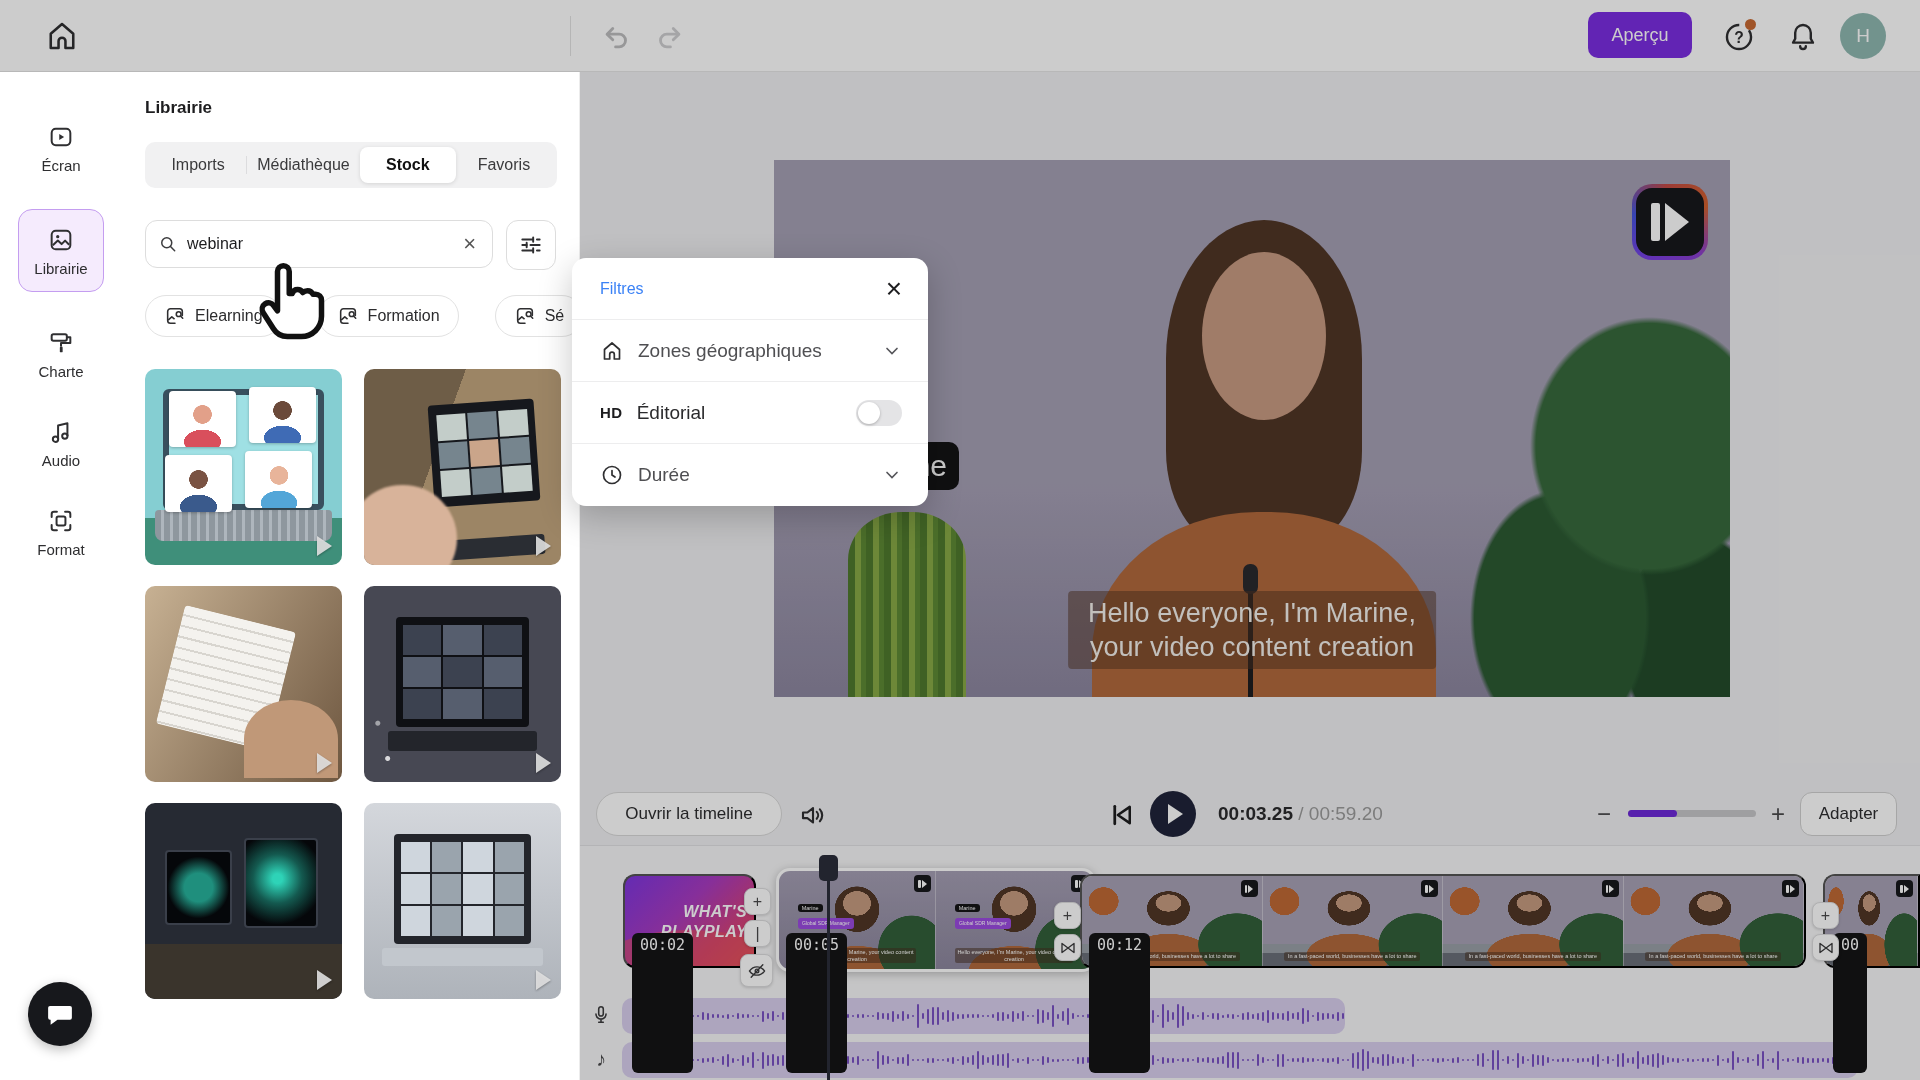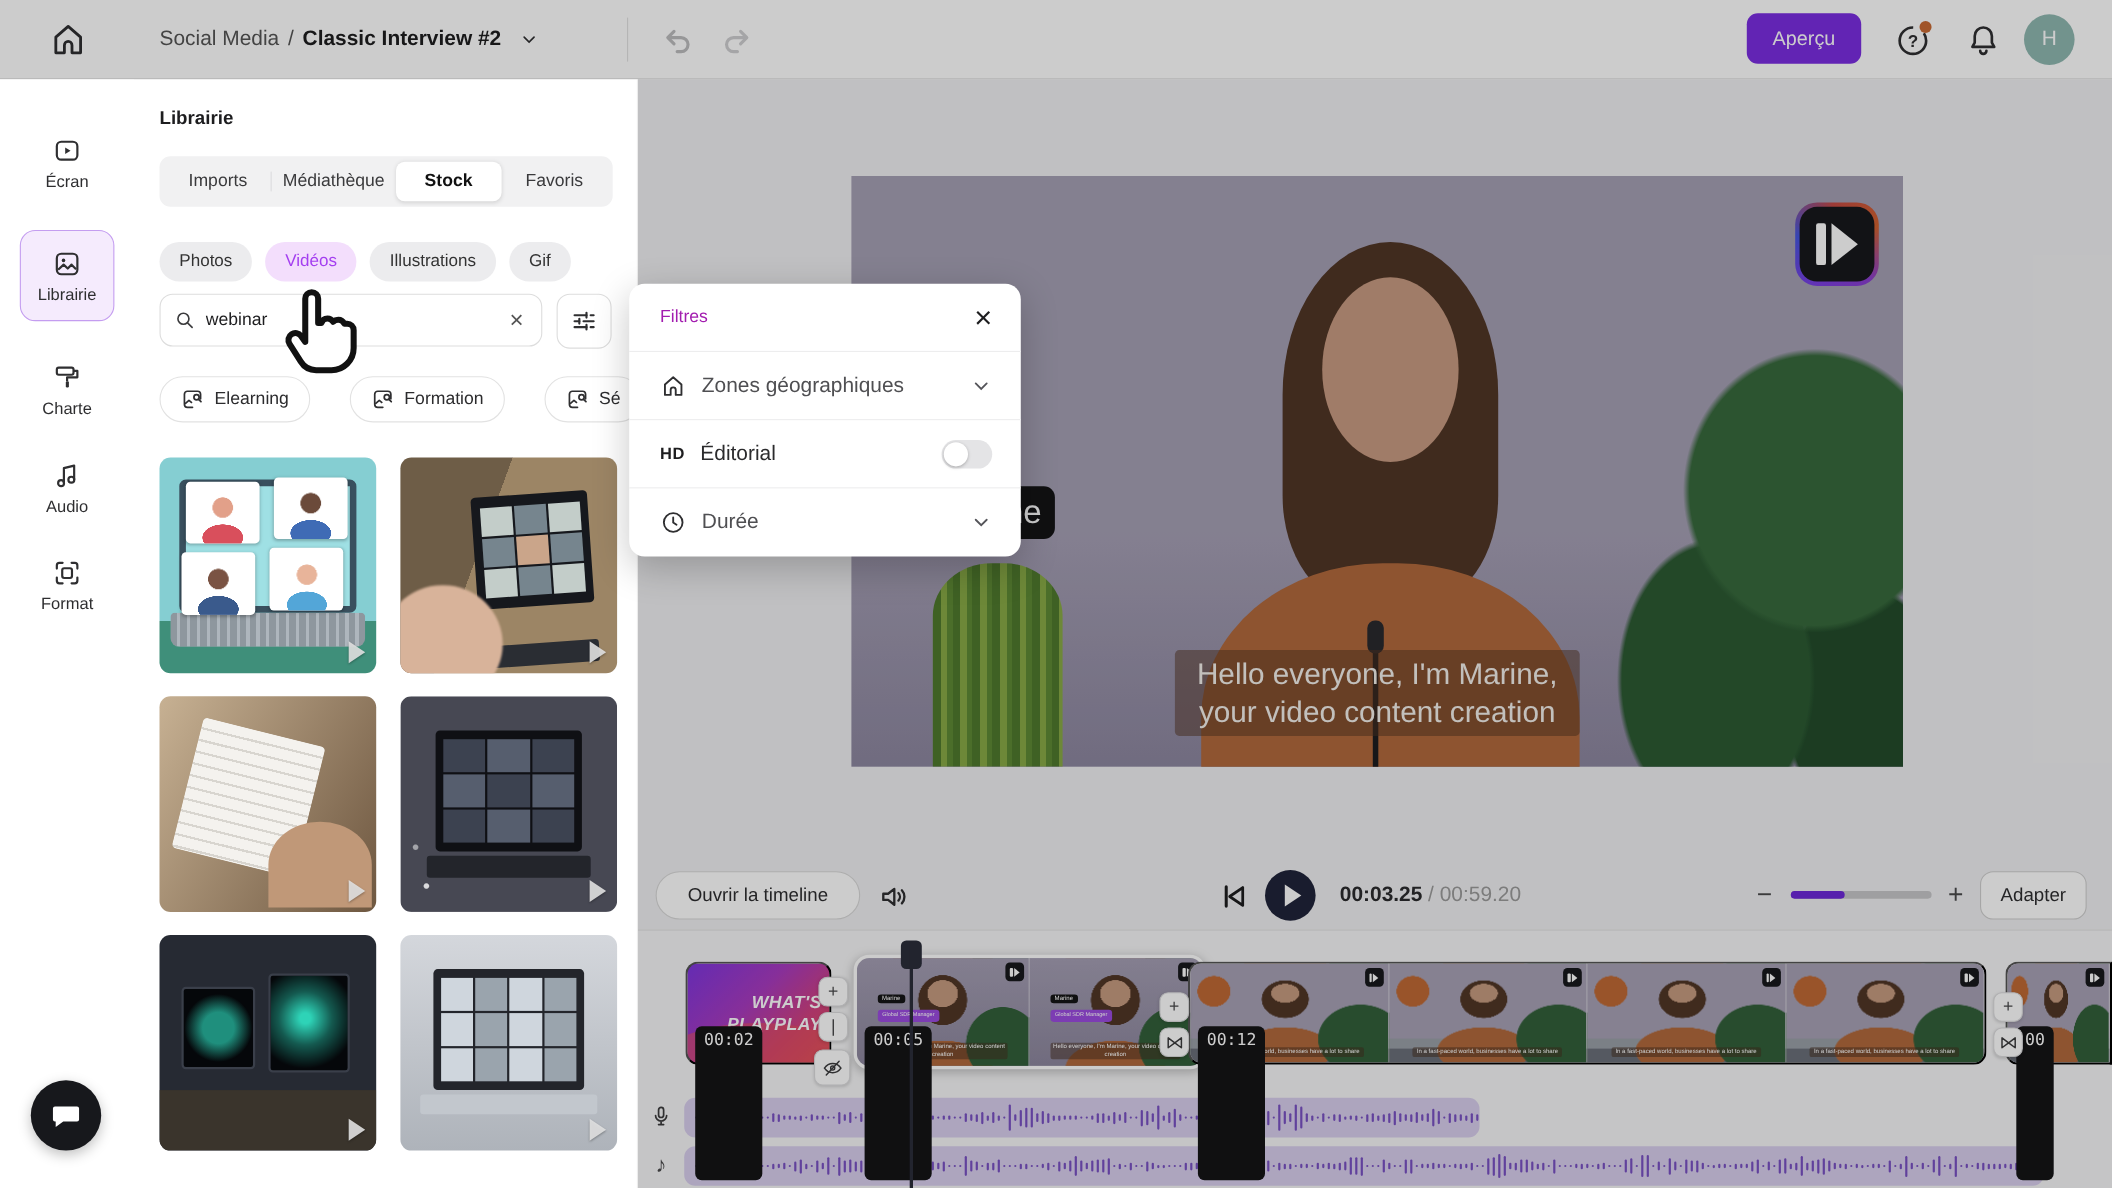--- a/index.html
+++ b/index.html
@@ -165,21 +165,21 @@
   .waveform i { flex:0 0 2px; background:#7a52c4; border-radius:1px; }
   .note-glyph { font-size:20px; }
 
   
   .ov { position:absolute; background:rgba(0,0,0,.2); z-index:50; pointer-events:none; }
   .ov-top { left:0; top:0; width:1920px; height:72px; }
   .ov-main { left:580px; top:72px; width:1340px; height:1008px; }
 
   .filters-popup { position:absolute; left:572px; top:258px; width:356px; height:248px; background:#fff; border-radius:14px; box-shadow:0 10px 34px rgba(0,0,0,.22); z-index:60; }
   .fp-head { display:flex; align-items:center; justify-content:space-between; height:62px; padding:0 26px 0 28px; border-bottom:1px solid #ededee; }
-  .fp-title { font-size:16px; color:#a21caf; }
+  .fp-title { font-size:16px; color:#3b82f6; }
   .fp-close { border:none; background:none; font-size:28px; font-weight:300; color:#1d1d1f; cursor:pointer; line-height:1; }
   .fp-row { display:flex; align-items:center; height:62px; padding:0 26px 0 28px; border-bottom:1px solid #ededee; gap:14px; }
   .fp-row:last-child { border-bottom:none; }
   .hd-badge { font-size:15px; font-weight:800; color:#1d1d1f; letter-spacing:.5px; }
   .fp-label { font-size:19px; color:#2b2b2d; flex:1; }
   .fp-label.muted { color:#4f4f52; }
   .toggle { width:46px; height:26px; border-radius:13px; background:#e4e4e6; border:none; position:relative; cursor:pointer; }
   .toggle .knob { position:absolute; left:2px; top:2px; width:22px; height:22px; border-radius:50%; background:#fff; box-shadow:0 1px 3px rgba(0,0,0,.25); }
   .fp-chevron { color:#55555a; }
 
@@ -193,30 +193,20 @@
 <div class="app">
 
   <header class="topbar">
     <button class="home-btn">
       <span>
         <svg width="36" height="36" viewBox="0 0 24 24">
             <path d="M4.5 10.5 12 4l7.5 6.5V20h-5.2v-4.6a2.3 2.3 0 0 0-4.6 0V20H4.5z" fill="none" stroke="#2f2f31" stroke-width="1.7" stroke-linejoin="round"></path>
           </svg>
       </span>
     </button>
-    <div class="breadcrumb">
-      <span>Social Media</span>
-      <span>/</span>
-      <b>Classic Interview #2</b>
-      <span class="crumb-chevron">
-        <svg width="18" height="18" viewBox="0 0 24 24">
-            <path d="M6 9l6 6 6-6" fill="none" stroke="#2f2f31" stroke-width="2" stroke-linecap="round"></path>
-          </svg>
-      </span>
-    </div>
     <div class="tb-divider"></div>
     <button class="undo-btn">
       <span>
         <svg width="34" height="34" viewBox="0 0 24 24">
             <path d="M5.5 10h8a4.5 4.5 0 1 1 0 9h-2.5" fill="none" stroke="#bdbdbf" stroke-width="2" stroke-linecap="round"></path>
             <path d="M9 6l-4 4 4 4" fill="none" stroke="#bdbdbf" stroke-width="2" stroke-linecap="round" stroke-linejoin="round"></path>
           </svg>
       </span>
     </button>
     <button class="redo-btn">
@@ -303,26 +293,20 @@
     <h1 class="lib-title">Librairie</h1>
 
     <div class="seg">
       <button class="seg-item">Imports</button>
       <span class="seg-sep"></span>
       <button class="seg-item">Médiathèque</button>
       <button class="seg-item active">Stock</button>
       <button class="seg-item">Favoris</button>
     </div>
 
-    <div class="chips">
-      <button class="chip">Photos</button>
-      <button class="chip active">Vidéos</button>
-      <button class="chip">Illustrations</button>
-      <button class="chip">Gif</button>
-    </div>
 
     <div class="search-row">
       <div class="search-box">
         <span>
           <svg width="20" height="20" viewBox="0 0 24 24">
               <circle cx="10.5" cy="10.5" r="6" fill="none" stroke="#3c3c3e" stroke-width="1.8"></circle>
               <path d="M15 15l5 5" stroke="#3c3c3e" stroke-width="1.8" stroke-linecap="round"></path>
             </svg>
         </span>
         <input type="text" value="webinar" style="">

